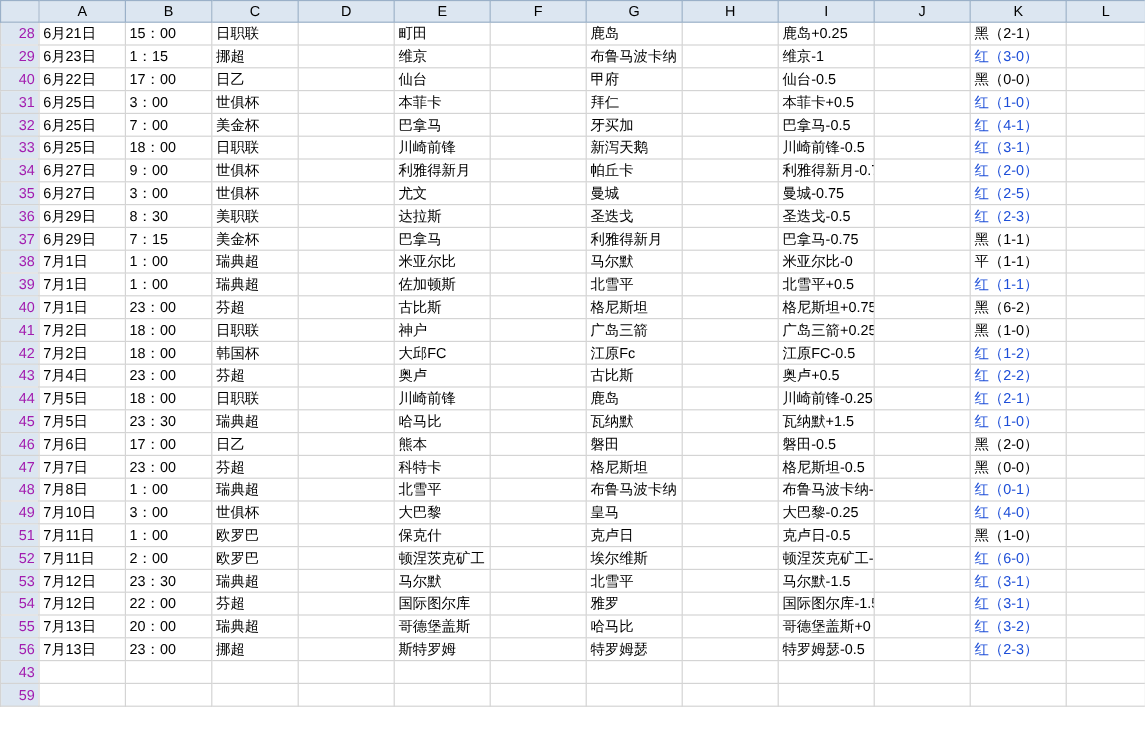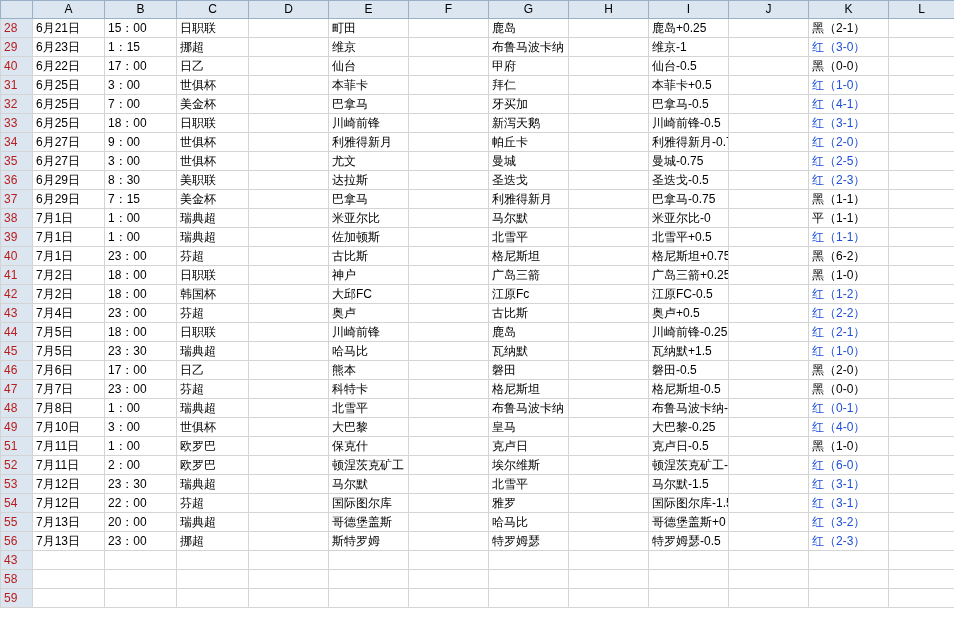--- a/index.html
+++ b/index.html
@@ -43,22 +43,22 @@
     font-size:12px;
   }
   th.corner{
     background:#dce6f1;
     border:1px solid #9ab0c8;
   }
   
   td.rowhead{
     background:#dce6f1;
     border:1px solid #9ab0c8;
-    text-align:left;
-    color:#b91c1c;
+    text-align:right;
+    color:#a21caf;
     font-size:12px;
   }
   td.cell{ background:#ffffff; }
   td.red{ color:#1d4ed8; }
   td.black{ color:#000000; }
   .c-a{width:32px;}
   .c-b{width:72px;}
   .c-c{width:72px;}
   .c-d{width:72px;}
   .c-e{width:80px;}
@@ -536,35 +536,20 @@
           <td class="cell black"></td>
           <td class="cell black"></td>
           <td class="cell black"></td>
           <td class="cell black"></td>
           <td class="cell black"></td>
           <td class="cell black"></td>
           <td class="cell black"></td>
           <td class="cell black"></td>
         </tr>
         <tr>
-          <td class="rowhead">58</td>
-          <td class="cell black"></td>
-          <td class="cell black"></td>
-          <td class="cell black"></td>
-          <td class="cell black"></td>
-          <td class="cell black"></td>
-          <td class="cell black"></td>
-          <td class="cell black"></td>
-          <td class="cell black"></td>
-          <td class="cell black"></td>
-          <td class="cell black"></td>
-          <td class="cell black"></td>
-          <td class="cell black"></td>
-        </tr>
-        <tr>
           <td class="rowhead">59</td>
           <td class="cell black"></td>
           <td class="cell black"></td>
           <td class="cell black"></td>
           <td class="cell black"></td>
           <td class="cell black"></td>
           <td class="cell black"></td>
           <td class="cell black"></td>
           <td class="cell black"></td>
           <td class="cell black"></td>

